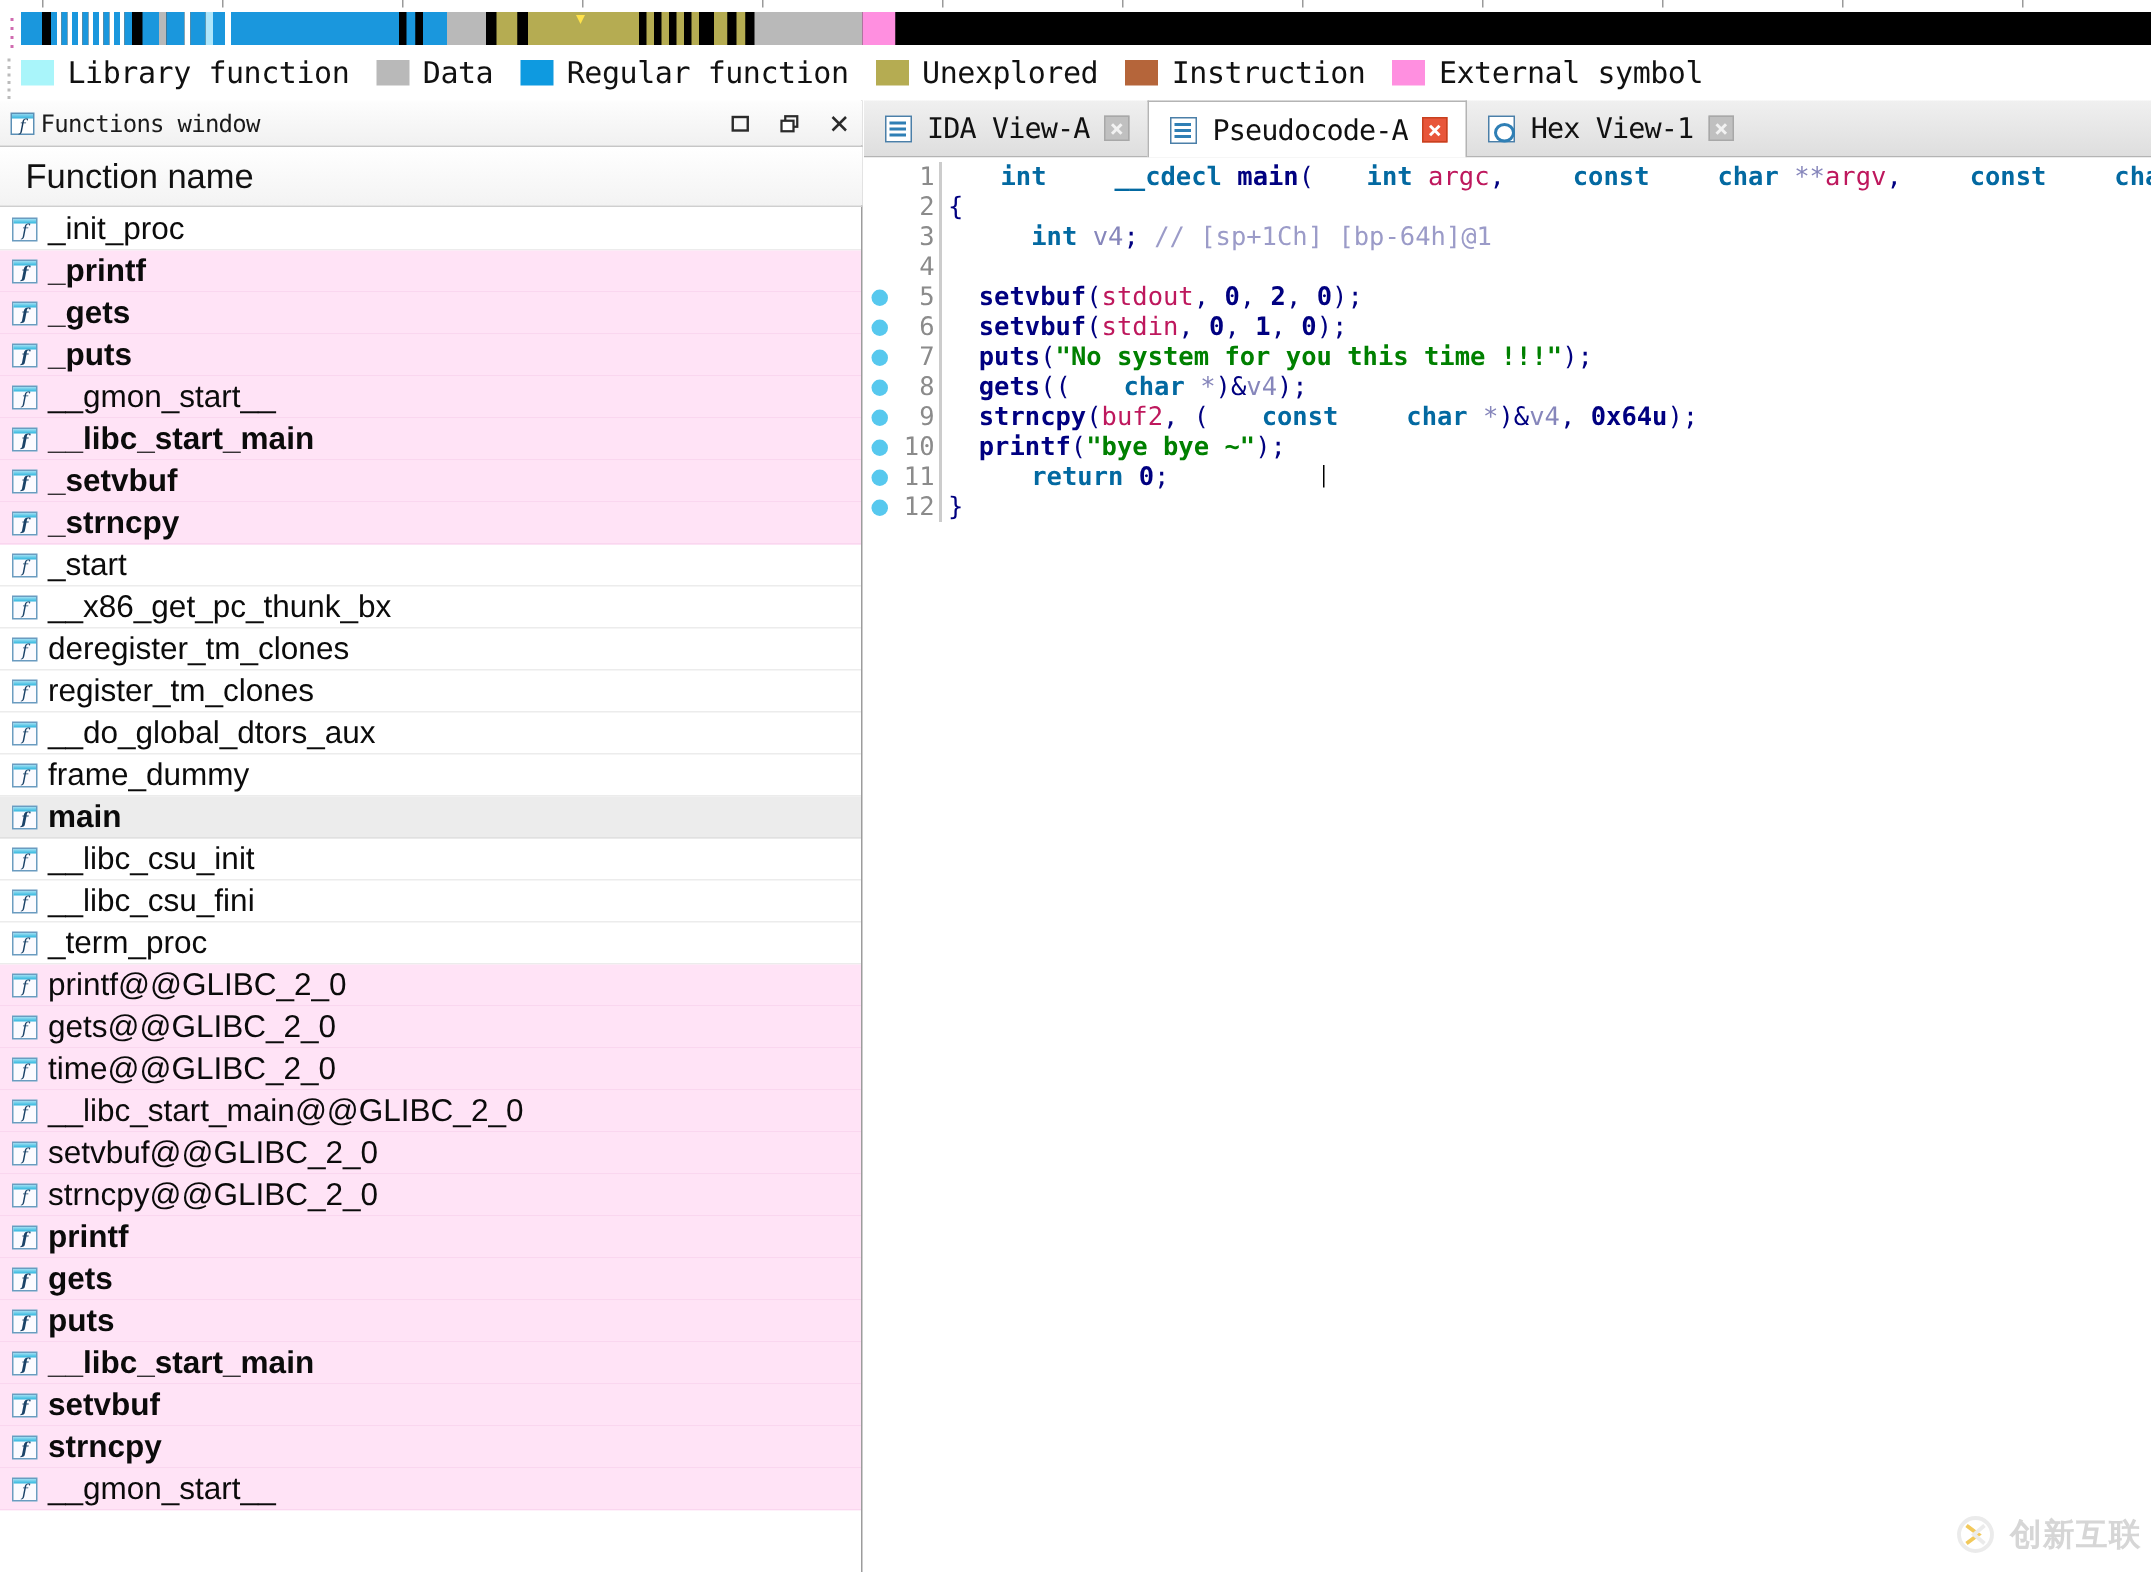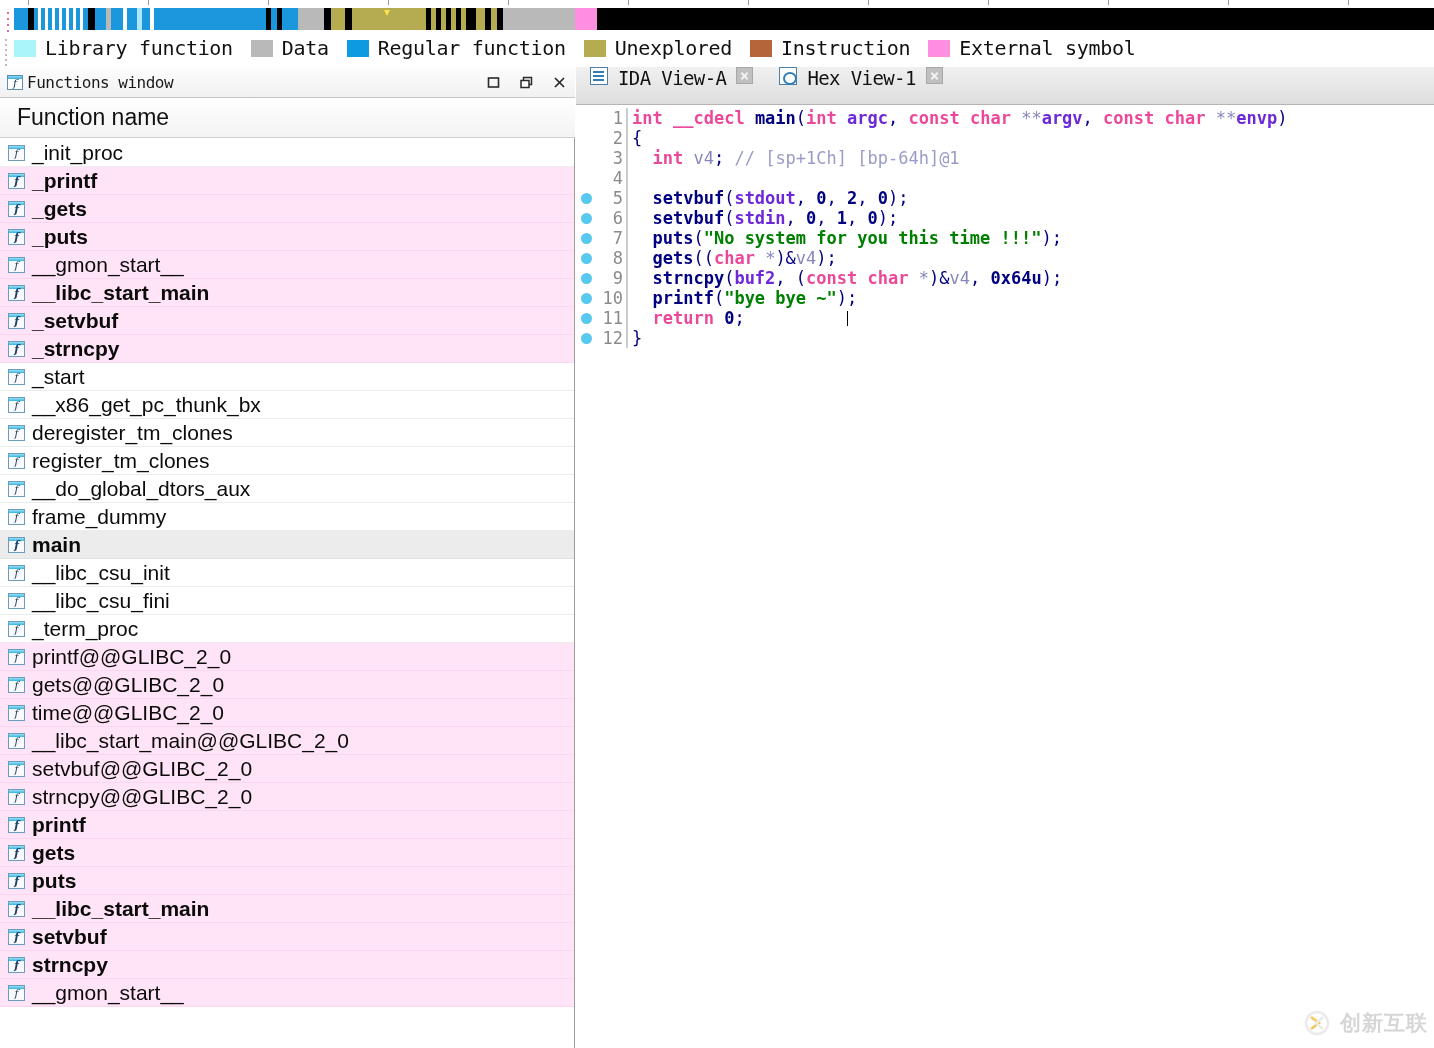--- a/index.html
+++ b/index.html
@@ -139,21 +139,21 @@
     position: absolute; left: 576px; top: 67px; width: 858px; height: 981px;
     background: #ffffff;
   }
   .tabbar {
     position: relative; height: 38px; width: 858px;
     background: linear-gradient(#f0f0f0, #dedede);
     border-bottom: 1px solid #b4b4b4;
     display: flex; align-items: flex-end;
   }
   .tab {
-    height: 37px; display: flex; align-items: flex-start;
+    height: 37px; display: flex; align-items: center;
     padding: 0 12px 0 14px; gap: 10px;
     font-family: "DejaVu Sans Mono", "Liberation Mono", monospace;
     font-size: 19px; color: #111; letter-spacing: -0.6px;
     background: transparent; position: relative;
   }
   .tab.active {
     background: #ffffff;
     border-left: 1px solid #b4b4b4; border-right: 1px solid #b4b4b4;
     border-top: 1px solid #b4b4b4;
     margin-bottom: -1px; height: 38px;
@@ -204,28 +204,28 @@
     font-size: 17px; color: #8b8b8b; line-height: 20px;
   }
   .crow .sep {
     width: 2px; flex: none; height: 20px; background: #cccccc; margin-right: 4px;
   }
   .crow .ctext {
     font-family: "DejaVu Sans Mono", "Liberation Mono", monospace;
     font-size: 17px; line-height: 20px; color: #16169c;
     white-space: pre;
   }
-  .k  { color: #ec4899; font-weight: bold; }
+  .k  { color: #0369a1; font-weight: bold; margin-left: 35px; }
   .fn { color: #000080; font-weight: bold; }
   .str{ color: #008000; font-weight: bold; }
   .num{ color: #000080; font-weight: bold; }
   .cmt{ color: #9b9bc8; }
   .pun{ color: #000080; }
   .var{ color: #8686bb; }
-  .id { color: #6d28d9; font-weight: bold; }
+  .id { color: #be185d; font-weight: normal; }
   .caret {
     display: inline-block; width: 1px; height: 15px; background: #000;
     vertical-align: -2px;
   }
 
   
   .watermark {
     position: absolute; right: 6px; bottom: 10px;
     display: flex; align-items: center; gap: 8px; opacity: 0.85;
   }
@@ -573,20 +573,25 @@
       </div>
   </div>
 
   <div class="rightpane">
     <div class="tabbar" id="tabbar">
         <div class="tab">
           <span class="ticon"></span>
           <span>IDA View-A</span>
           <span class="tclose"></span>
         </div>
+        <div class="tab active">
+          <span class="ticon"></span>
+          <span>Pseudocode-A</span>
+          <span class="tclose"></span>
+        </div>
         <div class="tab">
           <span class="ticon hex"></span>
           <span>Hex View-1</span>
           <span class="tclose"></span>
         </div>
       </div>
     <div class="code-area">
       <div class="code-rows" id="coderows">
           <div class="crow">
             <div class="bp"></div>

